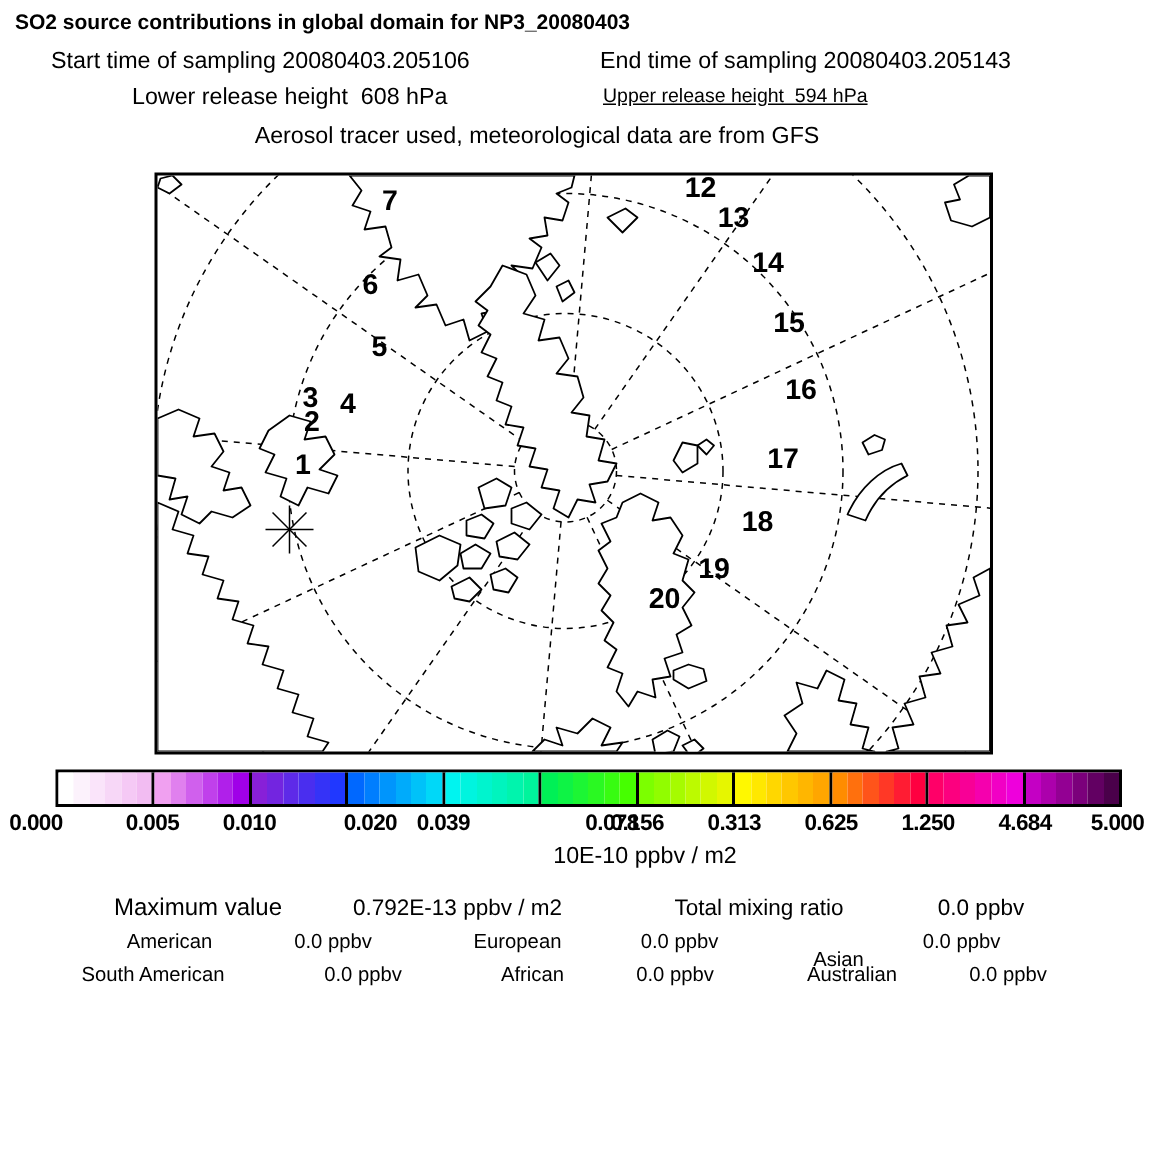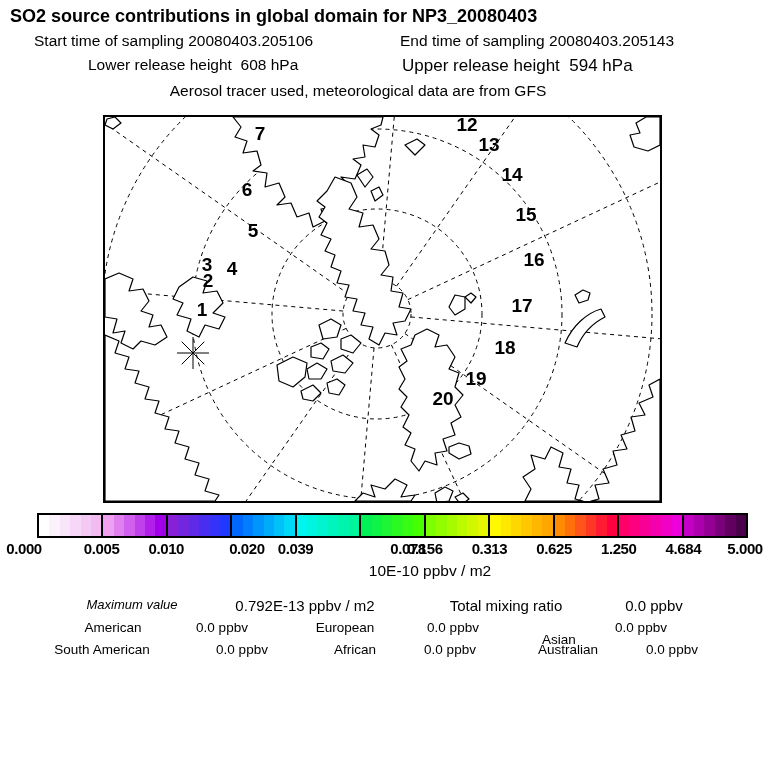--- a/index.html
+++ b/index.html
@@ -1,41 +1,41 @@
 <!DOCTYPE html>
 <html><head>
 <meta charset="utf-8">
 <style>
   html,body{margin:0;padding:0;background:#fff;}
   body{width:768px;height:768px;position:relative;overflow:hidden;
        font-family:"Liberation Sans",sans-serif;color:#000;}
   .abs{position:absolute;white-space:pre;}
   .ctr{transform:translateX(-50%);}
   
-  .t-title{left:10px;top:6px;font-size:18px;font-weight:bold;}
+  .t-title{left:10px;top:6px;font-size:14px;font-weight:bold;}
   .t-start{left:14px;top:32px;font-size:15.5px;margin-left:20px;}
   .t-end{left:400px;top:32px;font-size:15.5px;}
   .t-lower{left:88px;top:56px;font-size:15.5px;}
-  .t-upper{left:402px;top:56px;font-size:17px;}
+  .t-upper{left:402px;top:56px;font-size:13px;text-decoration:underline;}
   .t-aero{left:358px;top:82px;font-size:15.5px;}
   
   #map{position:absolute;left:103px;top:115px;width:559px;height:388px;
        border:2px solid #000;box-sizing:border-box;background:#fff;}
   #map svg{display:block;}
   
   #cbar{position:absolute;left:37px;top:513px;width:711px;height:25px;
         border:2px solid #000;box-sizing:border-box;display:flex;}
   #cbar .seg{flex:1;display:flex;border-left:2px solid #000;}
   #cbar .seg:first-child{border-left:none;}
   #cbar .cell{flex:1;}
   .tick{position:absolute;top:540px;font-size:15px;font-weight:bold;
         letter-spacing:-0.4px;transform:translateX(-50%);white-space:pre;}
   .t-units{left:390px;top:562px;font-size:15.5px;margin-left:40px;}
   
-  .t-maxlab{left:132px;top:597px;font-size:13px;font-style:italic;}
+  .t-maxlab{left:132px;top:597px;font-size:16px;}
   .t-maxval{left:305px;top:597px;font-size:15px;}
   .t-totlab{left:506px;top:597px;font-size:15px;}
   .t-totval{left:654px;top:597px;font-size:15px;}
   .rrow{font-size:13.5px;}
   .r0l{left:113px;top:620px;} .r0v{left:222px;top:620px;}
   .r1l{left:345px;top:620px;} .r1v{left:453px;top:620px;}
   .r2l{left:559px;top:620px;margin-top:12px;} .r2v{left:641px;top:620px;}
   .r3l{left:102px;top:642px;} .r3v{left:242px;top:642px;}
   .r4l{left:355px;top:642px;} .r4v{left:450px;top:642px;}
   .r5l{left:568px;top:642px;} .r5v{left:672px;top:642px;}

